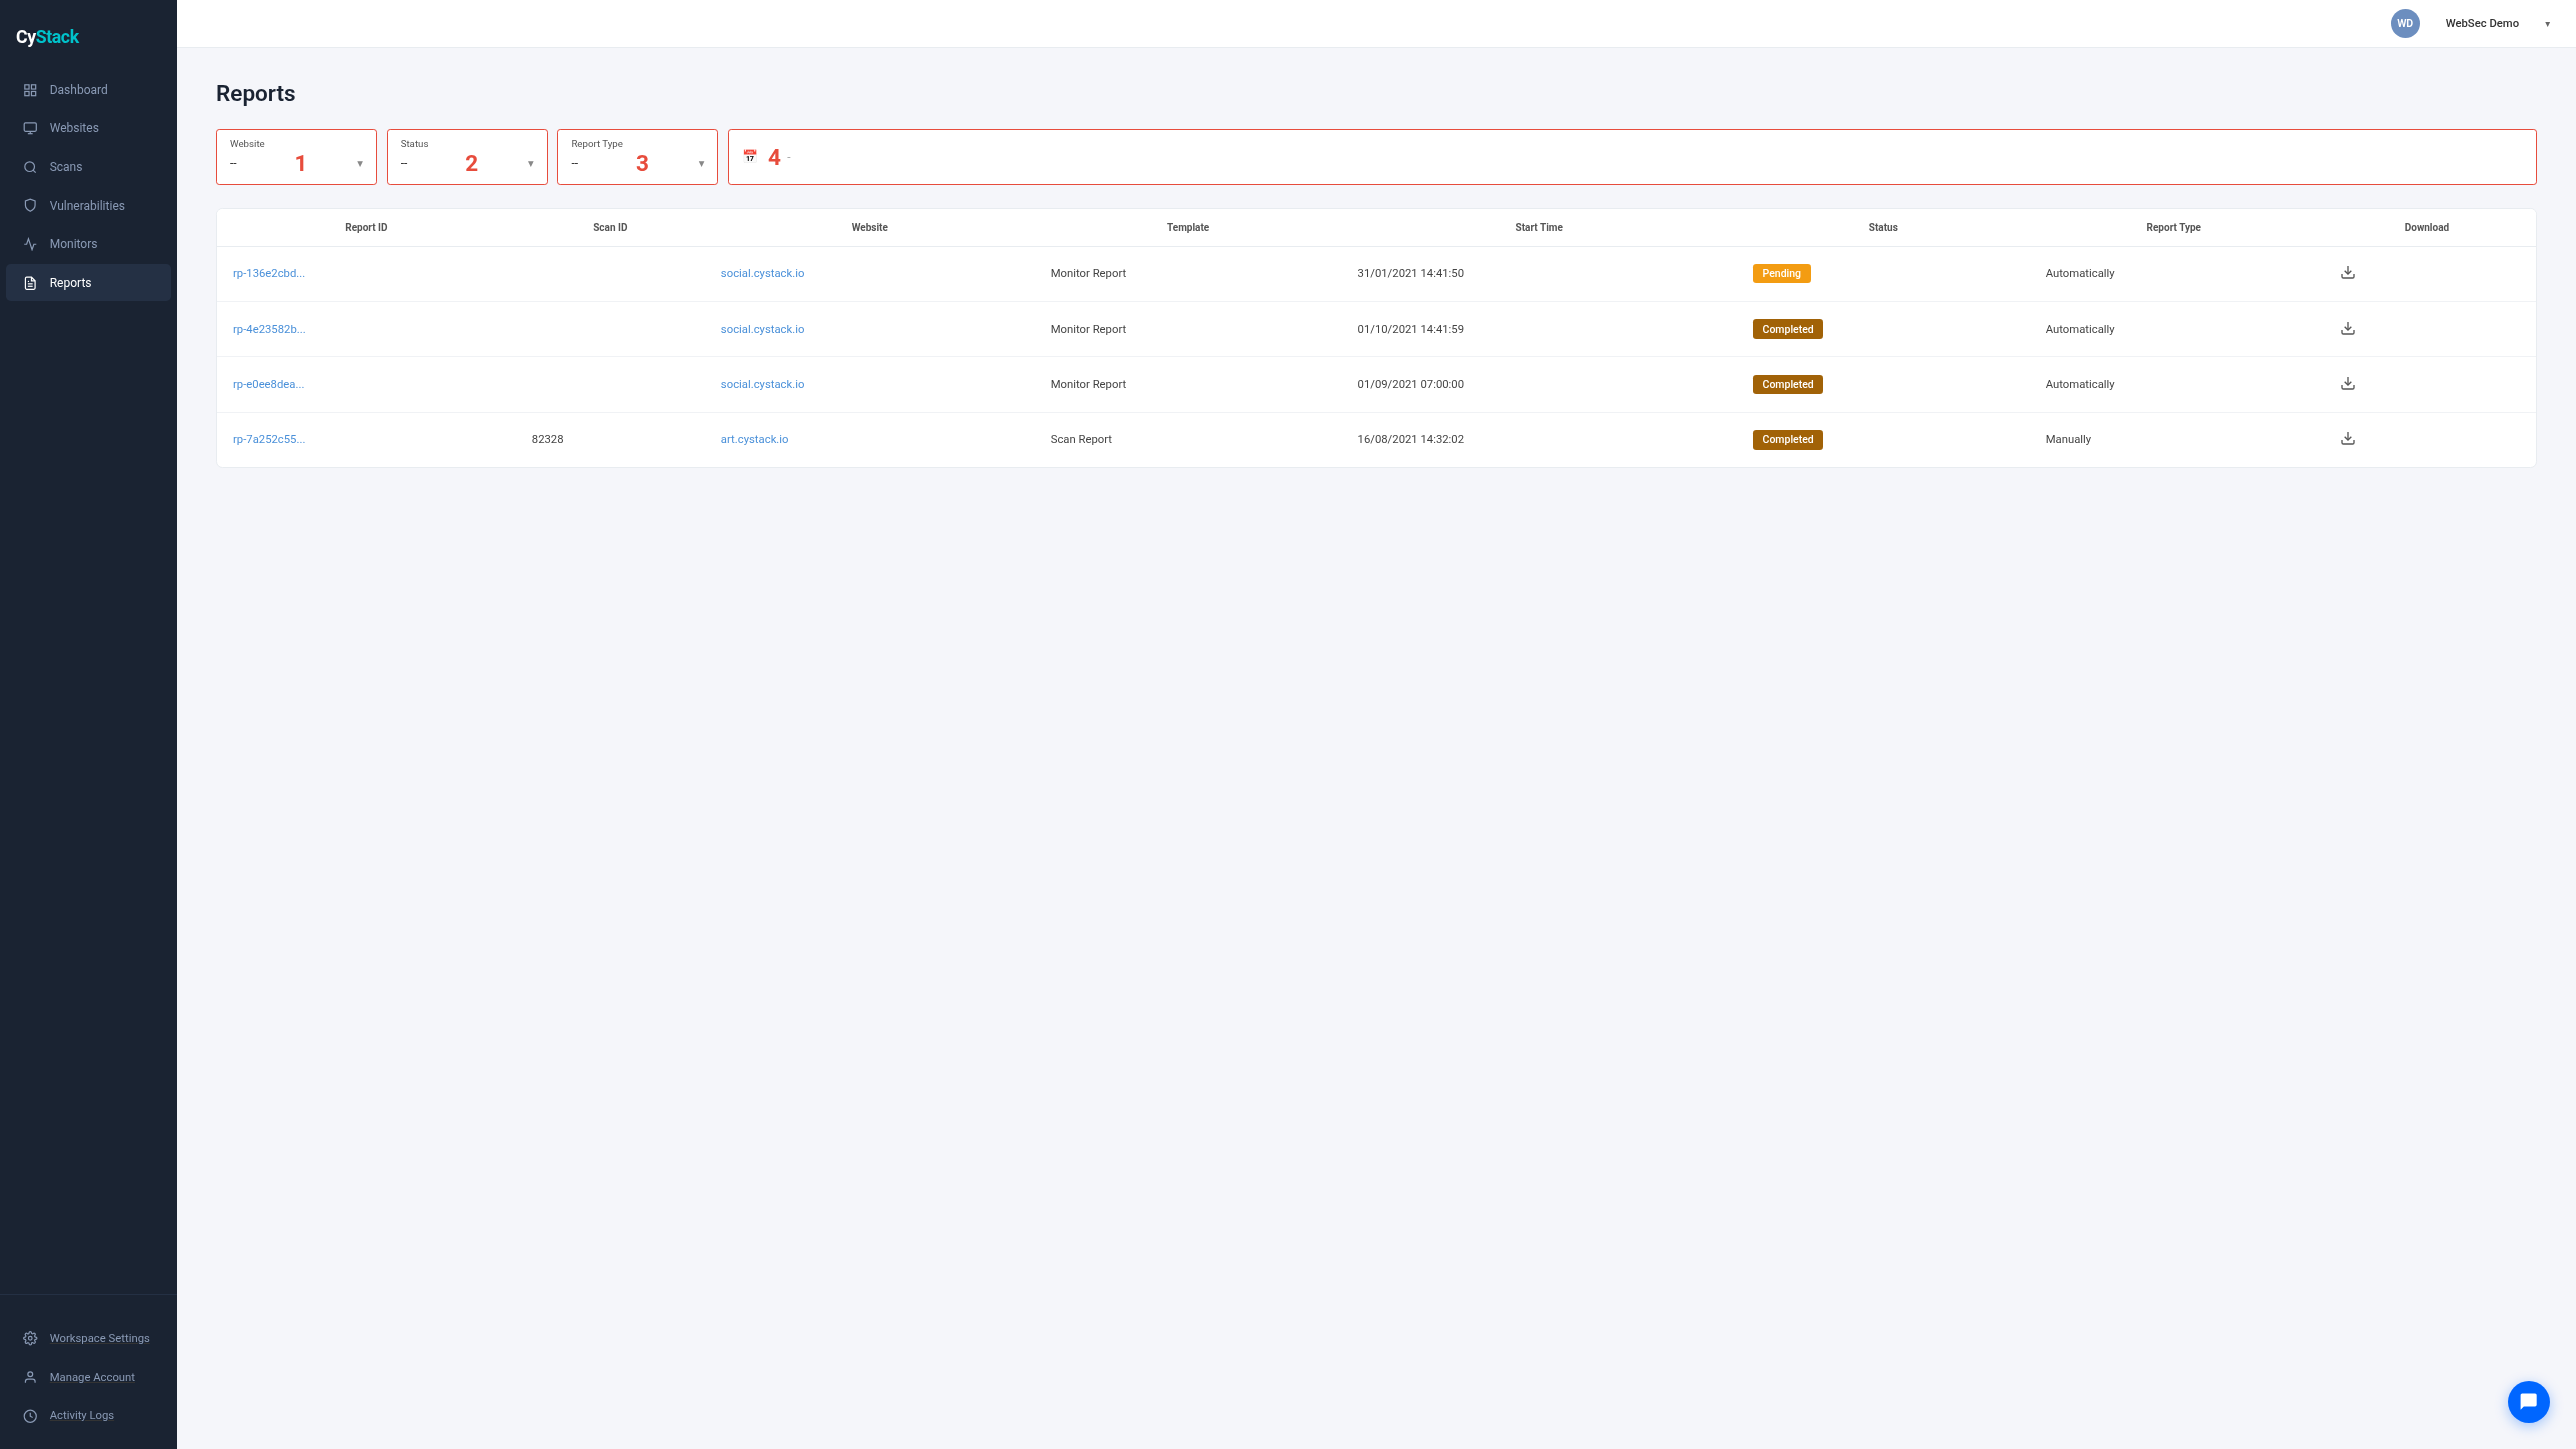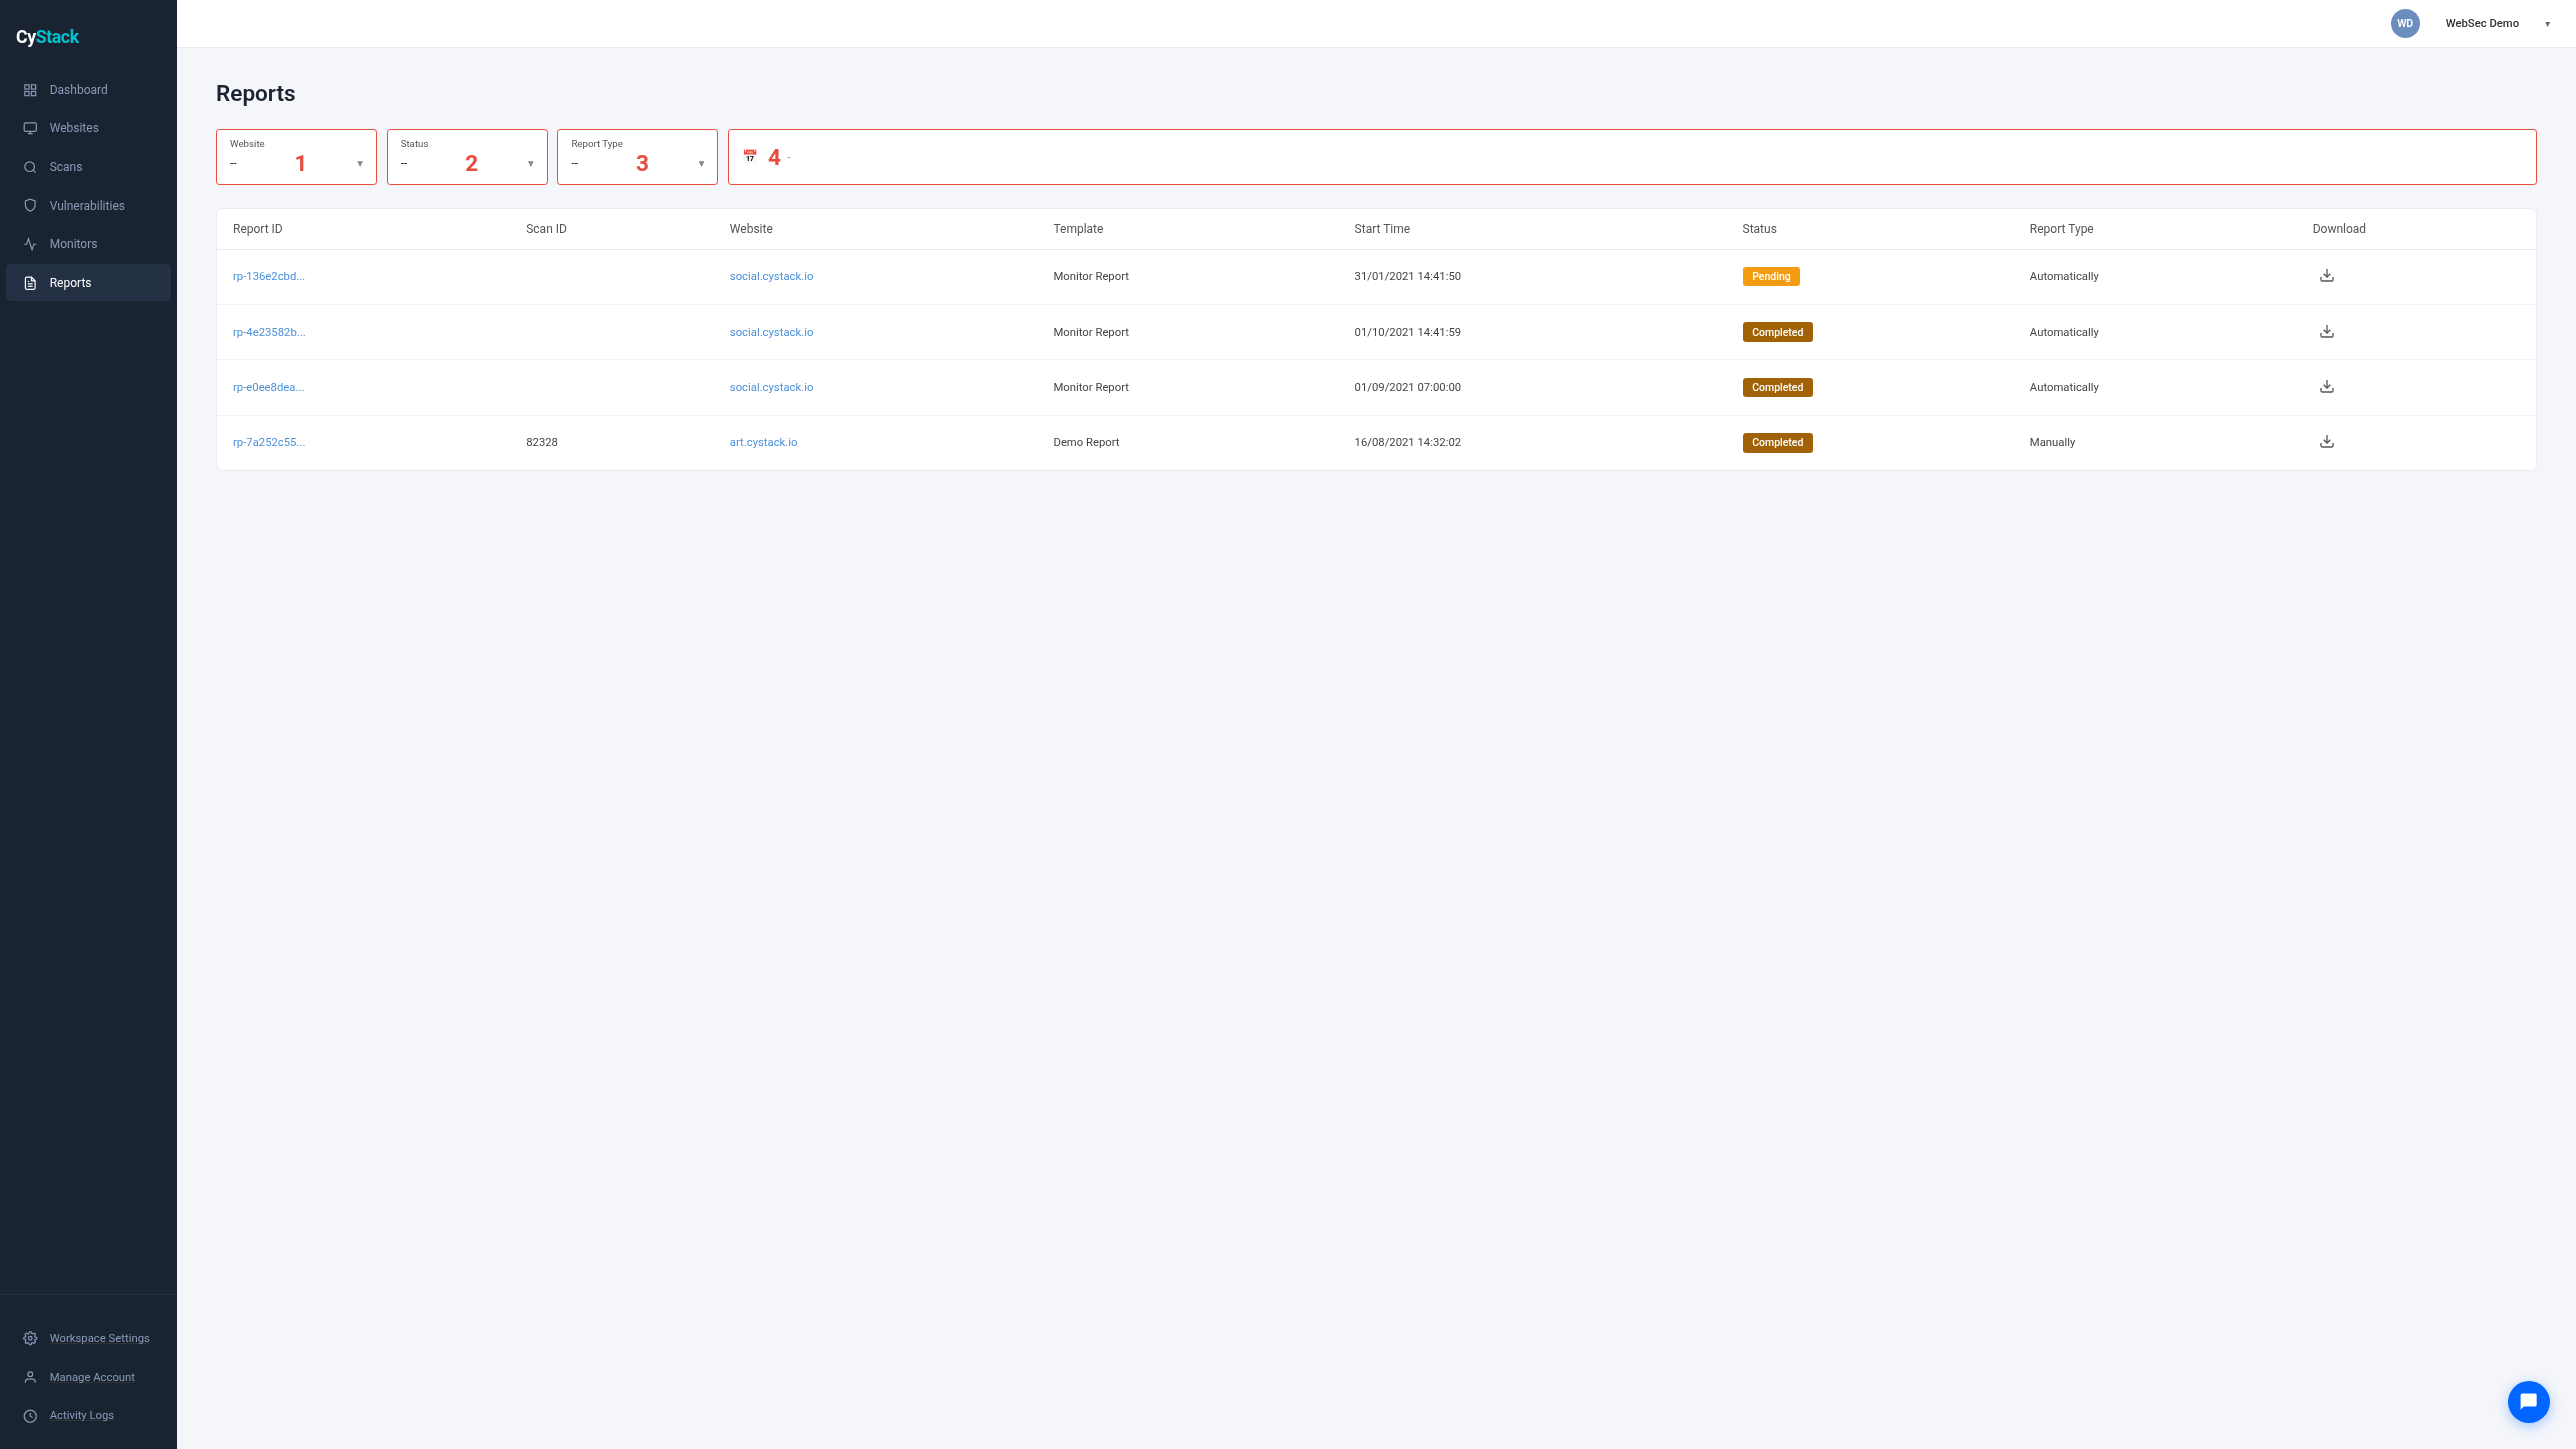--- a/index.html
+++ b/index.html
@@ -195,23 +195,23 @@
     }
     table {
       width: 100%;
       border-collapse: collapse;
     }
     thead tr {
       border-bottom: 1.6px solid #e8ecf0;
     }
     th {
       padding: 13px 16px;
-      text-align: left;
-      font-size: 12px;
-      font-weight: 400;
+      text-align: center;
+      font-size: 10px;
+      font-weight: 700;
       color: #555;
       background: #fff;
     }
     td {
       padding: 14.5px 16px;
       font-size: 11.3px;
       color: #444;
       border-bottom: 0.8px solid #f0f2f5;
     }
     tbody tr:last-child td {
@@ -507,21 +507,21 @@
       </td>
     </tr>
             <tr>
       <td>
         <a class="report-id-link" href="#">rp-7a252c55...</a>
       </td>
       <td>82328</td>
       <td>
         <a class="website-link" href="#">art.cystack.io</a>
       </td>
-      <td>Demo Report</td>
+      <td>Scan Report</td>
       <td>16/08/2021 14:32:02</td>
       <td>
         <span class="badge badge-completed">Completed</span>
       </td>
       <td>Manually</td>
       <td>
         <button class="download-btn">
           <svg width="16" height="16" viewBox="0 0 24 24" fill="none" stroke="currentColor" stroke-width="2">
             <path d="M21 15v4a2 2 0 0 1-2 2H5a2 2 0 0 1-2-2v-4"></path>
             <polyline points="7 10 12 15 17 10"></polyline>

